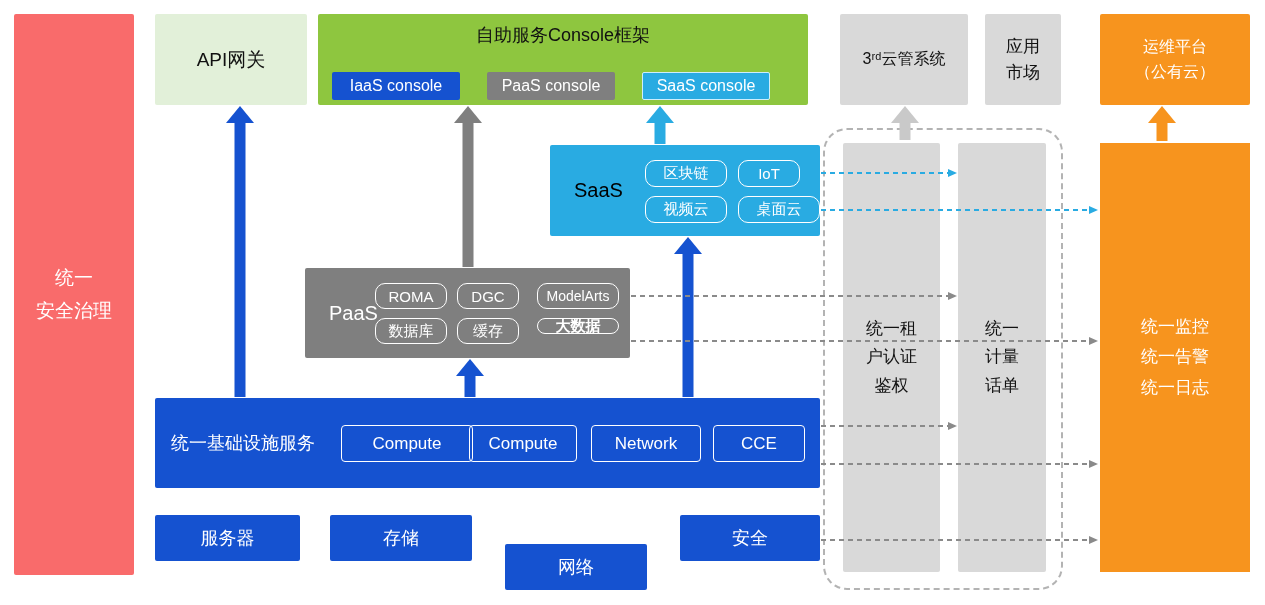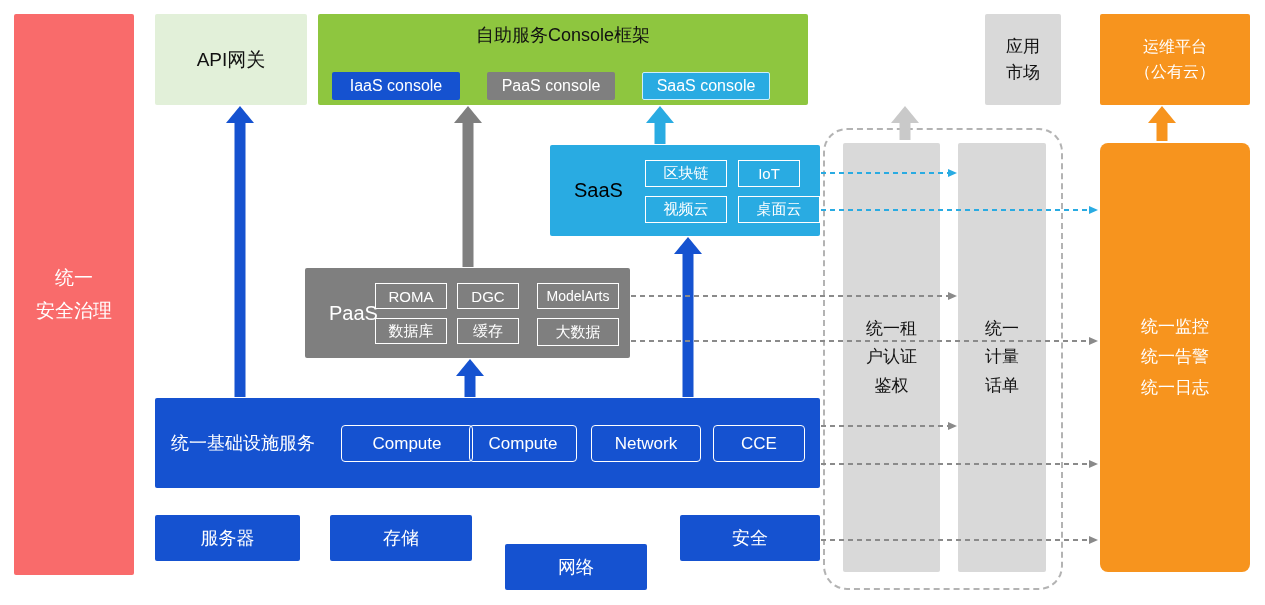--- a/index.html
+++ b/index.html
@@ -31,41 +31,41 @@
                font-size:16px; border-radius:2px; }
   .market-box { left:985px; top:14px; width:76px; height:91px; background:#d9d9d9; color:#111;
                 font-size:17px; line-height:1.5; border-radius:2px; }
   .ops-box { left:1100px; top:14px; width:150px; height:91px; background:#f7941e; color:#fff;
              font-size:16px; line-height:1.55; border-radius:2px; }
 
   
   .saas-box { left:550px; top:145px; width:270px; height:91px; background:#29abe2; color:#fff; border-radius:2px; }
   .saas-label { position:absolute; left:24px; top:0; height:100%; display:flex; align-items:center; font-size:20px; color:#000000; }
   .chip-outline { position:absolute; display:flex; align-items:center; justify-content:center;
-                  border:1.5px solid #fff; border-radius:0; color:#fff; font-size:15px; }
+                  border:1.5px solid #fff; border-radius:10px; color:#fff; font-size:15px; }
 
   
   .paas-box { left:305px; top:268px; width:325px; height:90px; background:#7f7f7f; color:#fff; border-radius:2px; }
   .paas-label { position:absolute; left:24px; top:0; height:100%; display:flex; align-items:center; font-size:20px; color:#fff; }
 
   
   .infra-bar { left:155px; top:398px; width:665px; height:90px; background:#1552d0; color:#fff; border-radius:2px; }
   .infra-label { position:absolute; left:16px; top:0; height:100%; display:flex; align-items:center; font-size:18px; color:#fff; }
   .infra-chip { border-width:1.5px; border-radius:4px; font-size:17px; }
 
   
   .hw-box { top:515px; height:46px; background:#1552d0; color:#fff; font-size:18px; border-radius:2px; }
 
   
   .dashed-frame { left:823px; top:128px; width:240px; height:462px; border:2px dashed #b3b3b3; border-radius:24px; }
   .gray-pillar { top:143px; height:429px; background:#d9d9d9; color:#111; font-size:17px; line-height:1.65; border-radius:2px; }
   .auth-pillar { left:843px; width:97px; }
   .meter-pillar { left:958px; width:88px; }
   .monitor-pillar { left:1100px; top:143px; width:150px; height:429px; background:#f7941e; color:#fff;
-                    font-size:17px; line-height:1.8; border-radius:8px; }
+                    font-size:17px; line-height:1.8; border-radius:0; }
 
   .arrows-layer { position:absolute; left:0; top:0; width:1265px; height:605px; pointer-events:none; }
 </style>
 </head>
 <body>
 
 <div class="canvas">
 
   <div class="abs center pre red-bar">
     <span>统一
@@ -82,20 +82,23 @@
       <span>IaaS console</span>
     </div>
     <div class="console-chip chip-paas">
       <span>PaaS console</span>
     </div>
     <div class="console-chip chip-saas">
       <span>SaaS console</span>
     </div>
   </div>
 
+  <div class="abs center third-box">
+    <span>3ʳᵈ云管系统</span>
+  </div>
 
   <div class="abs center pre market-box">
     <span>应用
 市场</span>
   </div>
 
   <div class="abs center pre ops-box">
     <span>运维平台
 （公有云）</span>
   </div>
@@ -126,21 +129,21 @@
     </div>
     <div class="chip-outline" style="left:232px;top:15px;width:82px;height:26px;font-size:14px;">
       <span>ModelArts</span>
     </div>
     <div class="chip-outline" style="left:70px;top:50px;width:72px;height:26px;">
       <span>数据库</span>
     </div>
     <div class="chip-outline" style="left:152px;top:50px;width:62px;height:26px;">
       <span>缓存</span>
     </div>
-    <div class="chip-outline" style="left:232px;top:50px;width:82px;height:28px;">
+    <div class="chip-outline" style="left:232px;top:50px;width:82px;height:16px;font-weight:bold;">
       <span>大数据</span>
     </div>
   </div>
 
   <div class="abs infra-bar">
     <div class="infra-label">统一基础设施服务</div>
     <div class="chip-outline infra-chip" style="left:186px;top:27px;width:132px;height:37px;">
       <span>Compute</span>
     </div>
     <div class="chip-outline infra-chip" style="left:314px;top:27px;width:108px;height:37px;">

